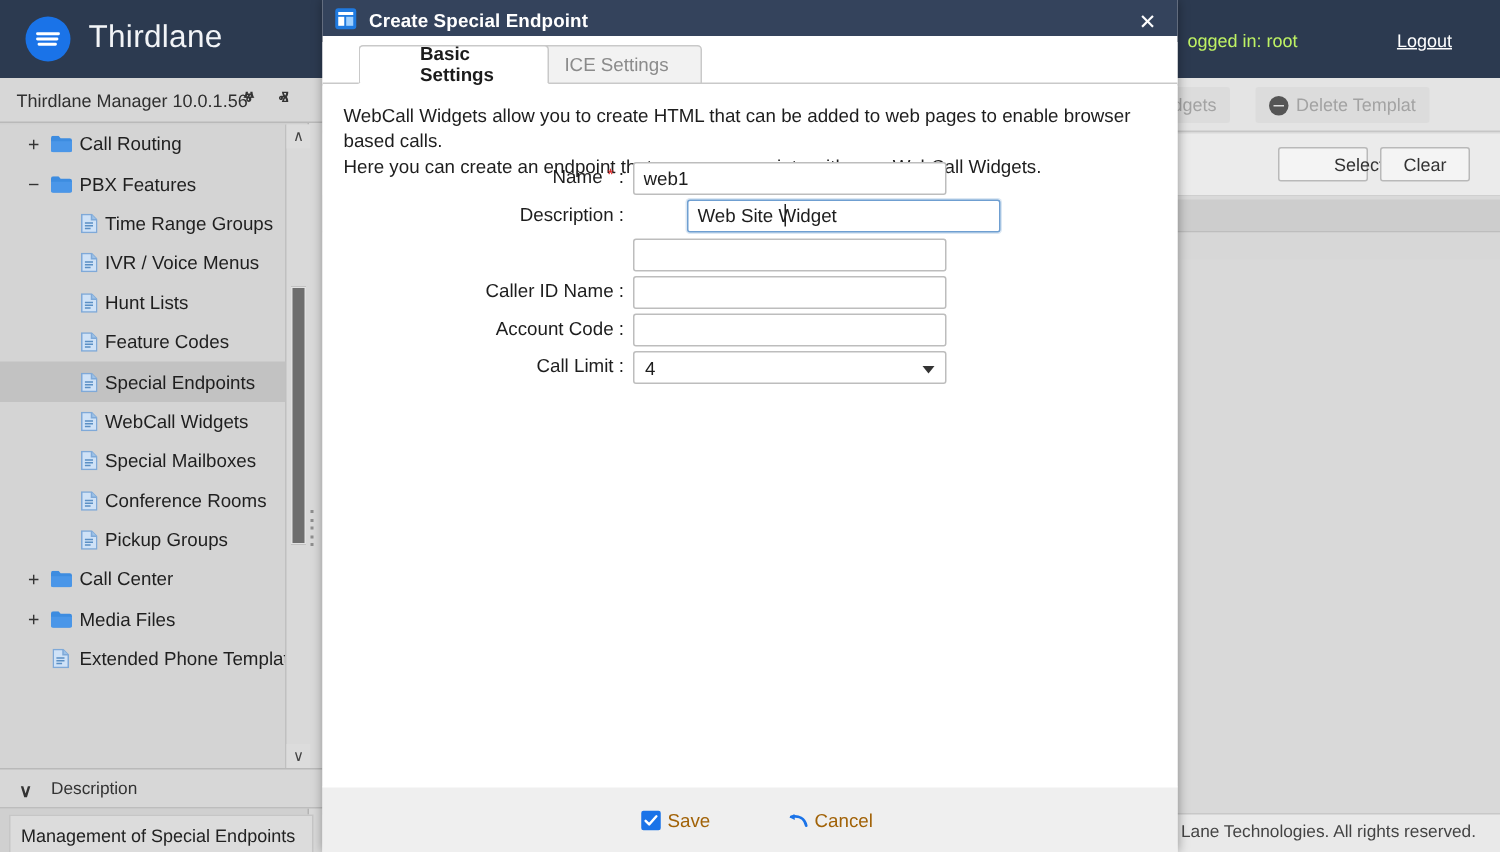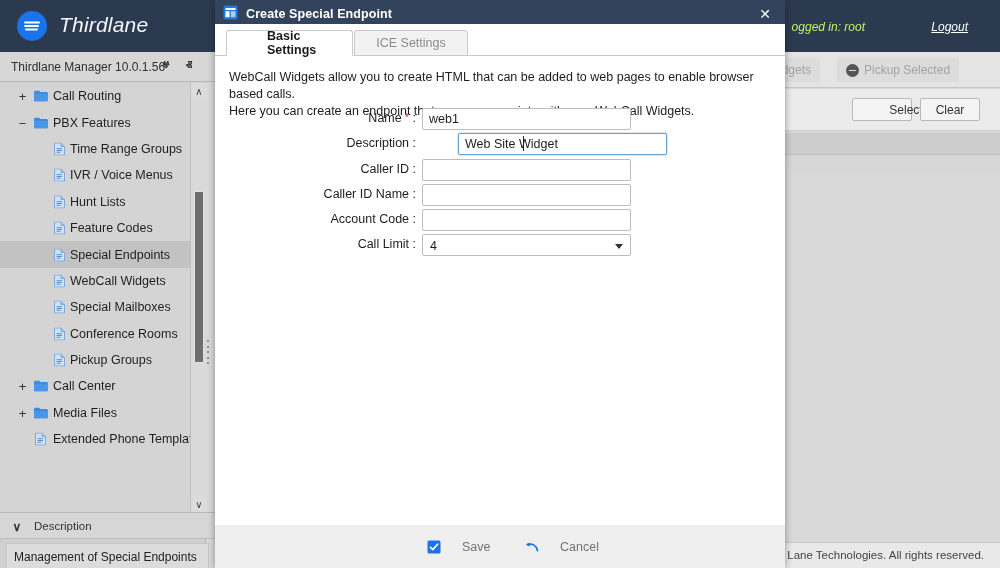--- a/index.html
+++ b/index.html
@@ -11,21 +11,20 @@
     font-size: 12px;
     color: #222;
     background: #d4d4d4;
   }
   #root { position: relative; width: 1000px; height: 568px; }
 
   
   .app-topbar {
     position: absolute; left: 0; top: 0; width: 1000px; height: 52px;
     background: #2c3a50;
-    font-style: italic;
   }
   .brand-logo {
     position: absolute; left: 17px; top: 11px;
     width: 30px; height: 30px; border-radius: 50%;
     background: #1a73e8;
   }
   .brand-logo svg { display: block; }
   .brand-name {
     position: absolute; left: 59px; top: 13px;
     font-size: 21px; color: #f2f4f7; letter-spacing: .2px;
@@ -216,21 +215,21 @@
     position: absolute; left: 0; top: 28px; width: 570px; height: 28px;
     background: #ffffff; border-bottom: 1px solid #c9c9c9;
   }
   .tab {
     position: absolute; top: 2px; height: 26px;
     display: flex; align-items: center; justify-content: center;
     font-size: 12.5px; border: 1px solid #c9c9c9;
     border-top-left-radius: 3px; border-top-right-radius: 3px;
   }
   .tab.active {
-    left: 11px; width: 127px;
+    left: 24px; width: 127px;
     background: #ffffff; color: #1b1b1b; font-weight: bold;
     border-bottom: 1px solid #ffffff; z-index: 2; padding-left: 40px;
   }
   .tab.inactive {
     left: 139px; width: 114px;
     background: #f2f2f2; color: #8b8b8b;
   }
 
   .modal-body {
     position: absolute; left: 0; top: 57px; width: 570px; height: 467px;
@@ -274,42 +273,42 @@
     border-left: 4px solid transparent; border-right: 4px solid transparent;
     border-top: 5px solid #333;
   }
 
   .modal-footer {
     position: absolute; left: 0; top: 524px; width: 570px; height: 44px;
     background: #efefef; border-top: 1px solid #ffffff;
   }
   .foot-btn {
     position: absolute; top: 12px; height: 20px;
-    display: flex; align-items: center; gap: 21px;
-    font-size: 12.5px; color: #737373; cursor: pointer;
+    display: flex; align-items: center; gap: 4px;
+    font-size: 12.5px; color: #a16207; cursor: pointer;
   }
   .fb-save { left: 212px; }
   .fb-cancel { left: 310px; }
   .save-icon { width: 14px; height: 14px; flex: none; }
   .cancel-icon { width: 14px; height: 12px; flex: none; }
 </style>
 </head>
 <body>
 
 <div id="root">
 
   <div class="app-body"></div>
 
   <div class="app-toolbar">
     <div class="tb-btn tb-widgets">
       <span>idgets</span>
     </div>
     <div class="tb-btn tb-delete">
       <span class="minus-icon"></span>
-      <span>Pickup Selected</span>
+      <span>Delete Templat</span>
     </div>
 
   </div>
 
   <div class="app-panel">
     <div class="panel-btn pb-select">Select</div>
     <div class="panel-btn pb-clear">Clear</div>
   </div>
   <div class="app-table-head"></div>
   <div class="app-table-sub"></div>
@@ -507,21 +506,20 @@
           <input class="finput" type="text" value="web1" style="">
         </div>
 
         <div class="frow">
           <div class="flabel"><span>Description</span>&nbsp;:</div>
           <input class="finput focused" type="text" id="descInput" value="Web Site Widget" style="">
           <div class="caret" id="descCaret" style="left: 308px;"></div>
         </div>
 
         <div class="frow">
-          <div class="flabel"><span>Caller ID</span>&nbsp;:</div>
           <input class="finput" type="text" value="" style="">
         </div>
 
         <div class="frow">
           <div class="flabel"><span>Caller ID Name</span>&nbsp;:</div>
           <input class="finput" type="text" value="" style="">
         </div>
 
         <div class="frow">
           <div class="flabel"><span>Account Code</span>&nbsp;:</div>

